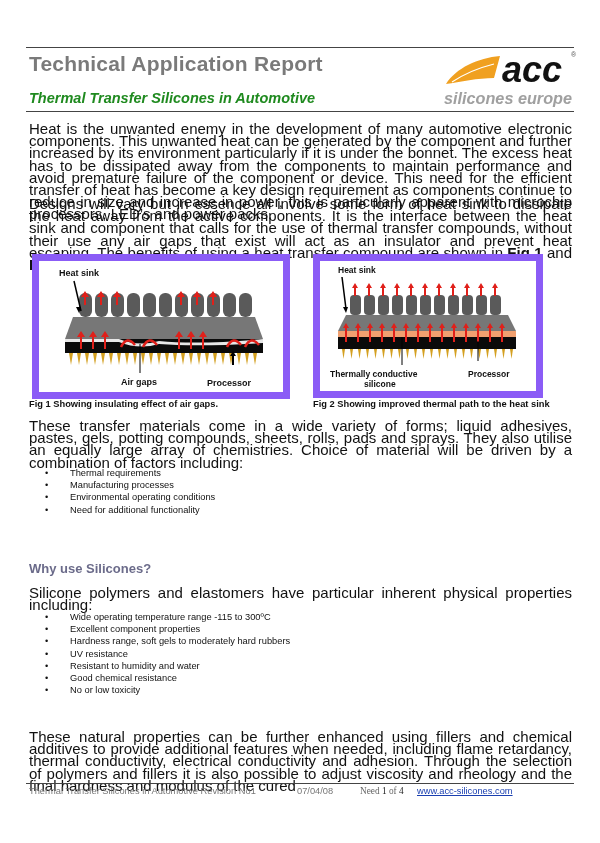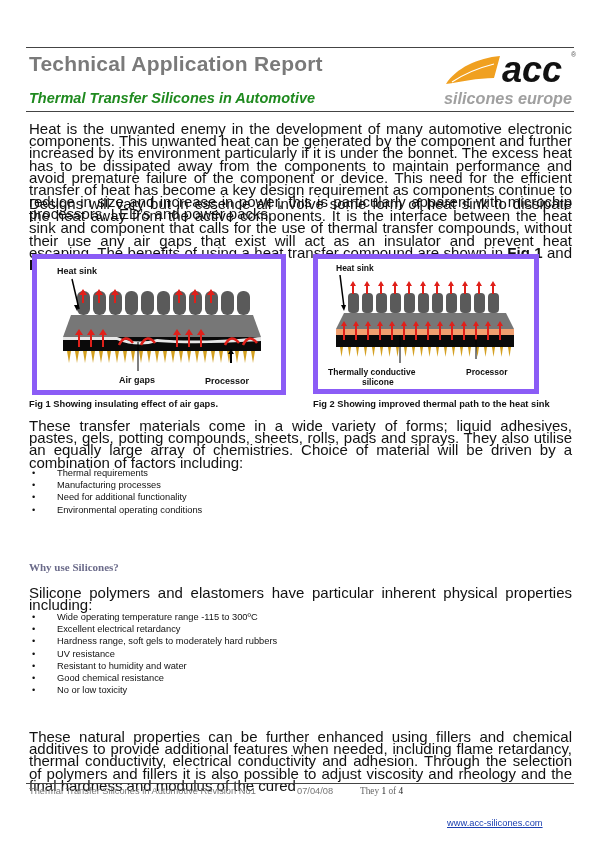--- a/index.html
+++ b/index.html
@@ -4,27 +4,27 @@
 <style>
   html, body { margin: 0; padding: 0; background: #fff; }
   body { width: 600px; height: 843px; position: relative; overflow: hidden; font-family: "Liberation Sans", sans-serif; color: #111; }
   .page { position: absolute; left: 0; top: 0; width: 581px; height: 843px; }
   .rule { position: absolute; left: 26px; width: 548px; height: 1px; background: #444; }
   .title { position: absolute; left: 29px; top: 52px; font-size: 21px; font-weight: bold; color: #7a7a7a; letter-spacing: 0.2px; }
   .subtitle { position: absolute; left: 29px; top: 90px; font-size: 14.5px; font-weight: bold; font-style: italic; color: #1f8a1f; }
   .logo { position: absolute; left: 438px; top: 48px; width: 140px; height: 62px; }
   .text { position: absolute; left: 29px; width: 543px; font-size: 15px; line-height: 12.2px; text-align: justify; color: #111; }
   .text b { font-weight: bold; }
-  .fig { position: absolute; border: 5px solid #8b5cf6; background: #fff; }
+  .fig { position: absolute; border: 7px solid #8b5cf6; background: #fff; }
   .fig svg { display: block; }
   .caption { position: absolute; font-size: 9.3px; font-weight: bold; color: #111; }
-  .bullets { position: absolute; left: 30px; margin: 0; padding: 0; list-style: none; font-size: 9.3px; line-height: 12.2px; color: #111; }
+  .bullets { position: absolute; left: 43px; margin: 0; padding: 0; list-style: none; font-size: 9.3px; line-height: 12.2px; color: #111; }
   .bullets li { position: relative; padding-left: 27px; }
   .bullets li::before { content: "\2022"; position: absolute; left: 2px; top: 0; }
-  .heading { position: absolute; left: 29px; top: 561px; font-size: 11px; font-weight: bold; color: #6b6b8a; font-family: Liberation Serif, serif; }
+  .heading { position: absolute; left: 29px; top: 561px; font-size: 13px; font-weight: bold; color: #6b6b8a; }
   .footer { position: absolute; top: 786px; left: 29px; width: 545px; font-size: 9.3px; color: #777; }
   .footer span { position: absolute; top: 0; white-space: nowrap; }
   .footer .page-num { color: #666; font-family: "Liberation Serif", serif; }
   .footer .page-num b { color: #222; font-weight: normal; }
   .footer a { color: #1a3fb0; text-decoration: underline; }
 </style>
 </head>
 <body>
 
 <div class="page">
@@ -205,43 +205,43 @@
   </div>
 
   <div class="caption" style="left:29px; top:399px;">Fig 1 Showing insulating effect of air gaps.</div>
   <div class="caption" style="left:313px; top:399px;">Fig 2 Showing improved thermal path to the heat sink</div>
 
   <div class="text" style="top:420px;">These transfer materials come in a wide variety of forms; liquid adhesives, pastes, gels, potting compounds, sheets, rolls, pads and sprays. They also utilise an equally large array of chemistries. Choice of material will be driven by a combination of factors including:</div>
 
   <ul class="bullets" style="top:467px;">
     <li>Thermal requirements</li>
     <li>Manufacturing processes</li>
+    <li>Environmental operating conditions</li>
     <li>Need for additional functionality</li>
-    <li>Environmental operating conditions</li>
   </ul>
 
 
   <div class="heading">Why use Silicones?</div>
 
   <div class="text" style="top:587px;">Silicone polymers and elastomers have particular inherent physical properties including:</div>
 
   <ul class="bullets" style="top:611px;">
     <li>Wide operating temperature range -115 to 300ºC</li>
-    <li>Excellent electrical retardancy</li>
+    <li>Excellent component properties</li>
     <li>Hardness range, soft gels to moderately hard rubbers</li>
     <li>UV resistance</li>
     <li>Resistant to humidity and water</li>
     <li>Good chemical resistance</li>
     <li>No or low toxicity</li>
   </ul>
 
   <div class="text" style="top:731px;">These natural properties can be further enhanced using fillers and chemical additives to provide additional features when needed, including flame retardancy, thermal conductivity, electrical conductivity and adhesion. Through the selection of polymers and fillers it is also possible to adjust viscosity and rheology and the final hardness and modulus of the cured</div>
 
   <div class="rule" style="top:783px;"></div>
 
   <div class="footer">
     <span style="left:0;">Thermal Transfer Silicones in Automotive Revision No1</span>
     <span style="left:268px;">07/04/08</span>
-    <span class="page-num" style="left:331px;"><span style="position:static">They</span> <b>1</b> <span style="position:static">of</span> <b>4</b></span>
-    <span style="left:418px;margin-top:32px;"><a>www.acc-silicones.com</a></span>
+    <span class="page-num" style="left:331px;"><span style="position:static">Need</span> <b>1</b> <span style="position:static">of</span> <b>4</b></span>
+    <span style="left:388px;"><a>www.acc-silicones.com</a></span>
   </div>
 
 </div>
 
 </body></html>

